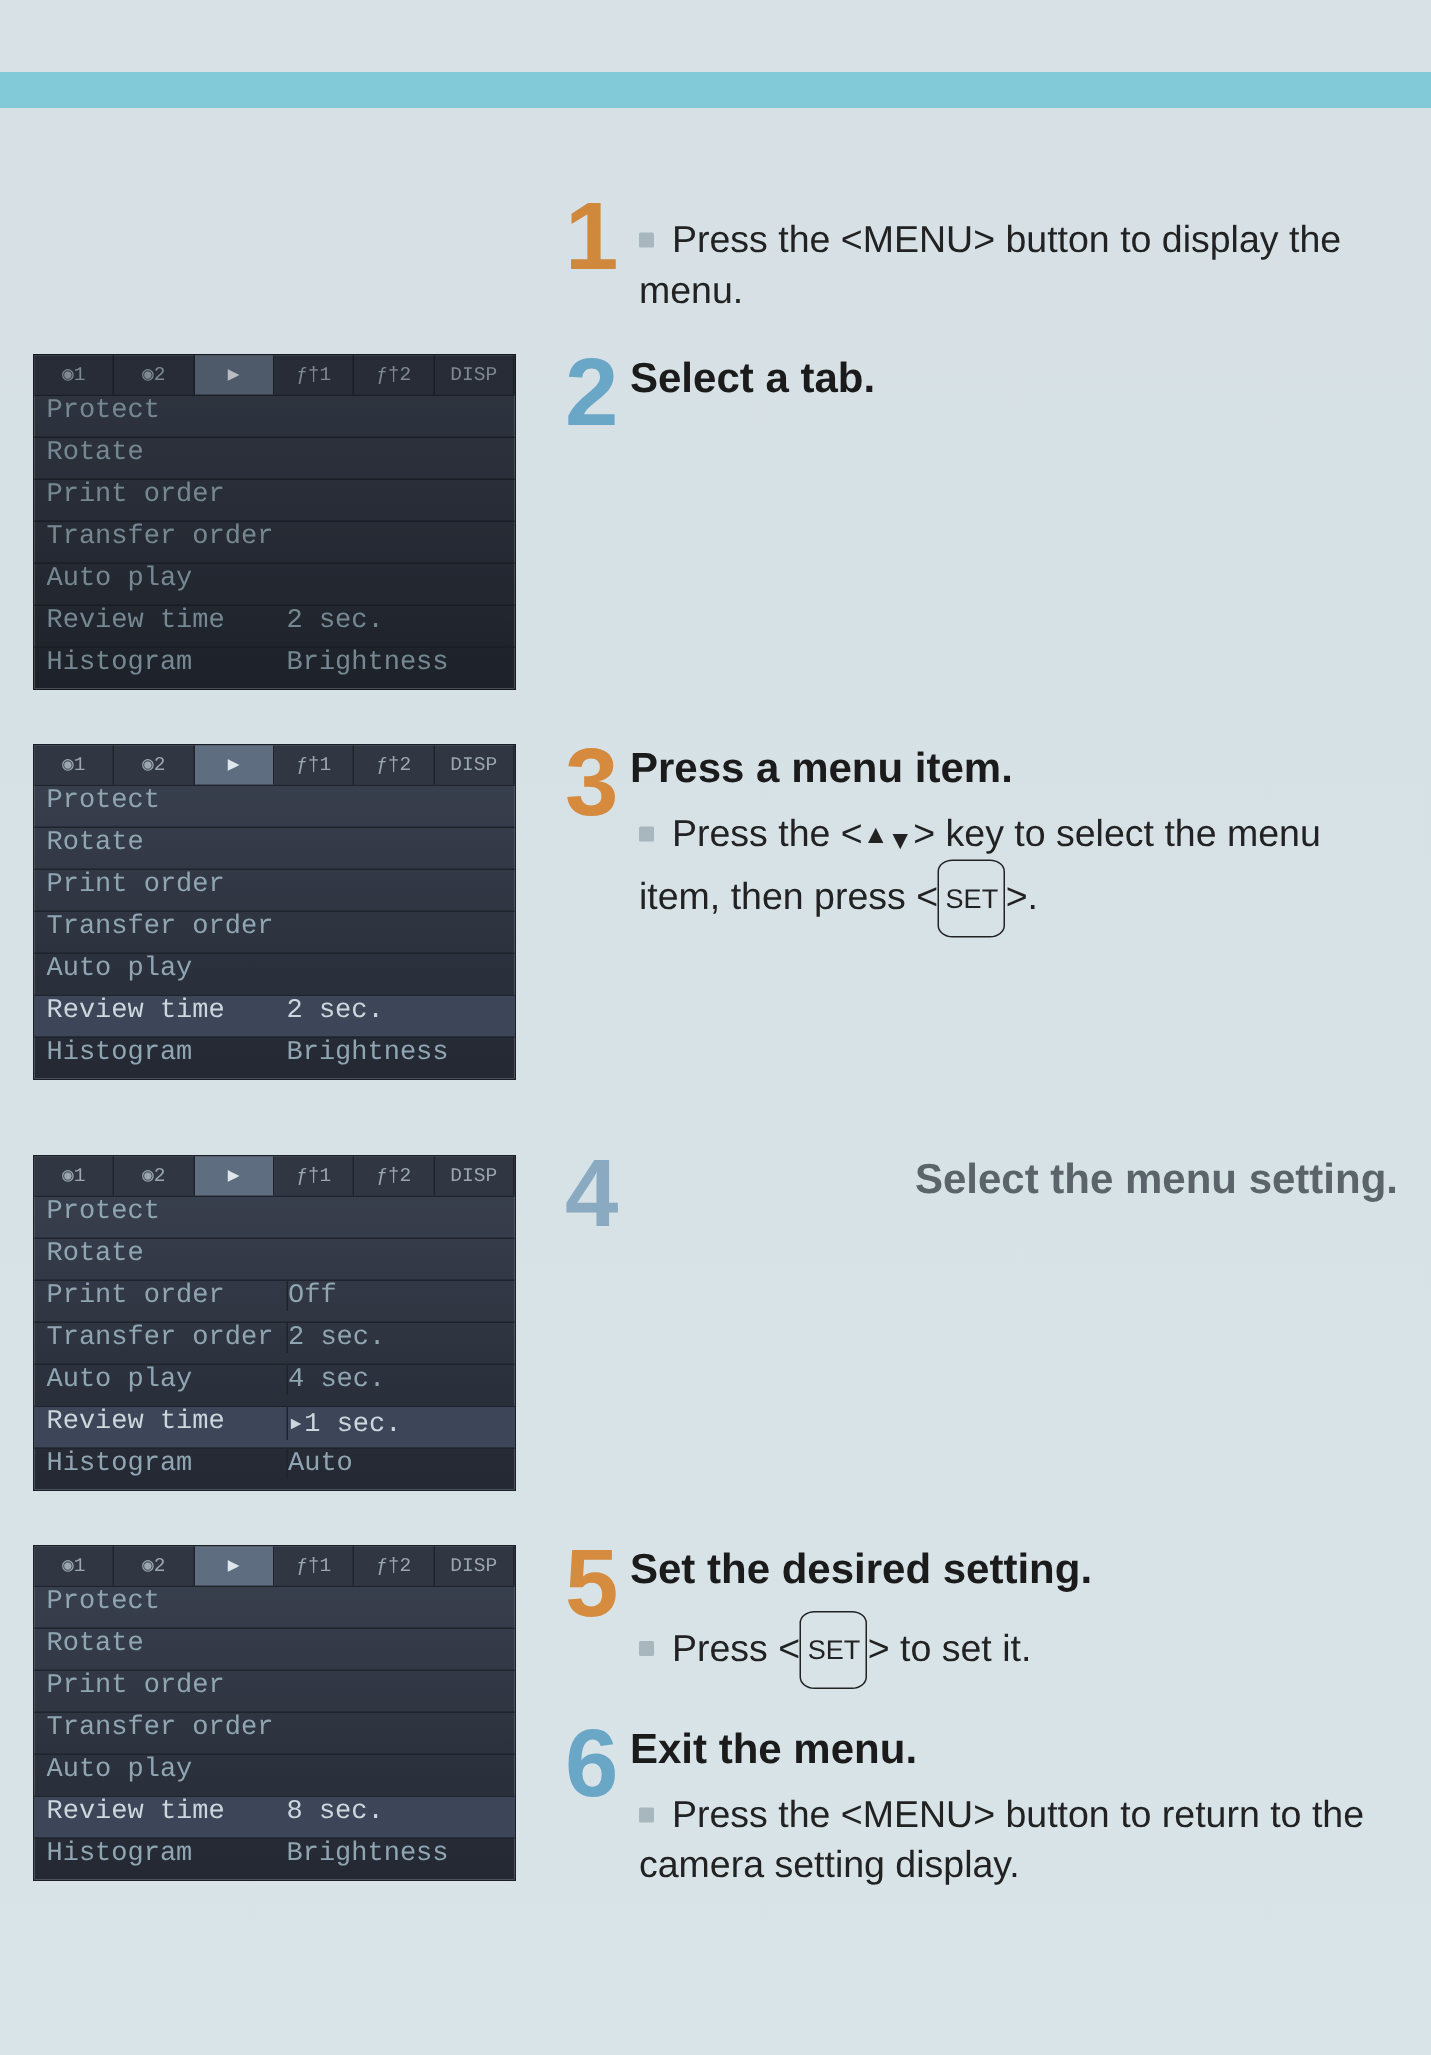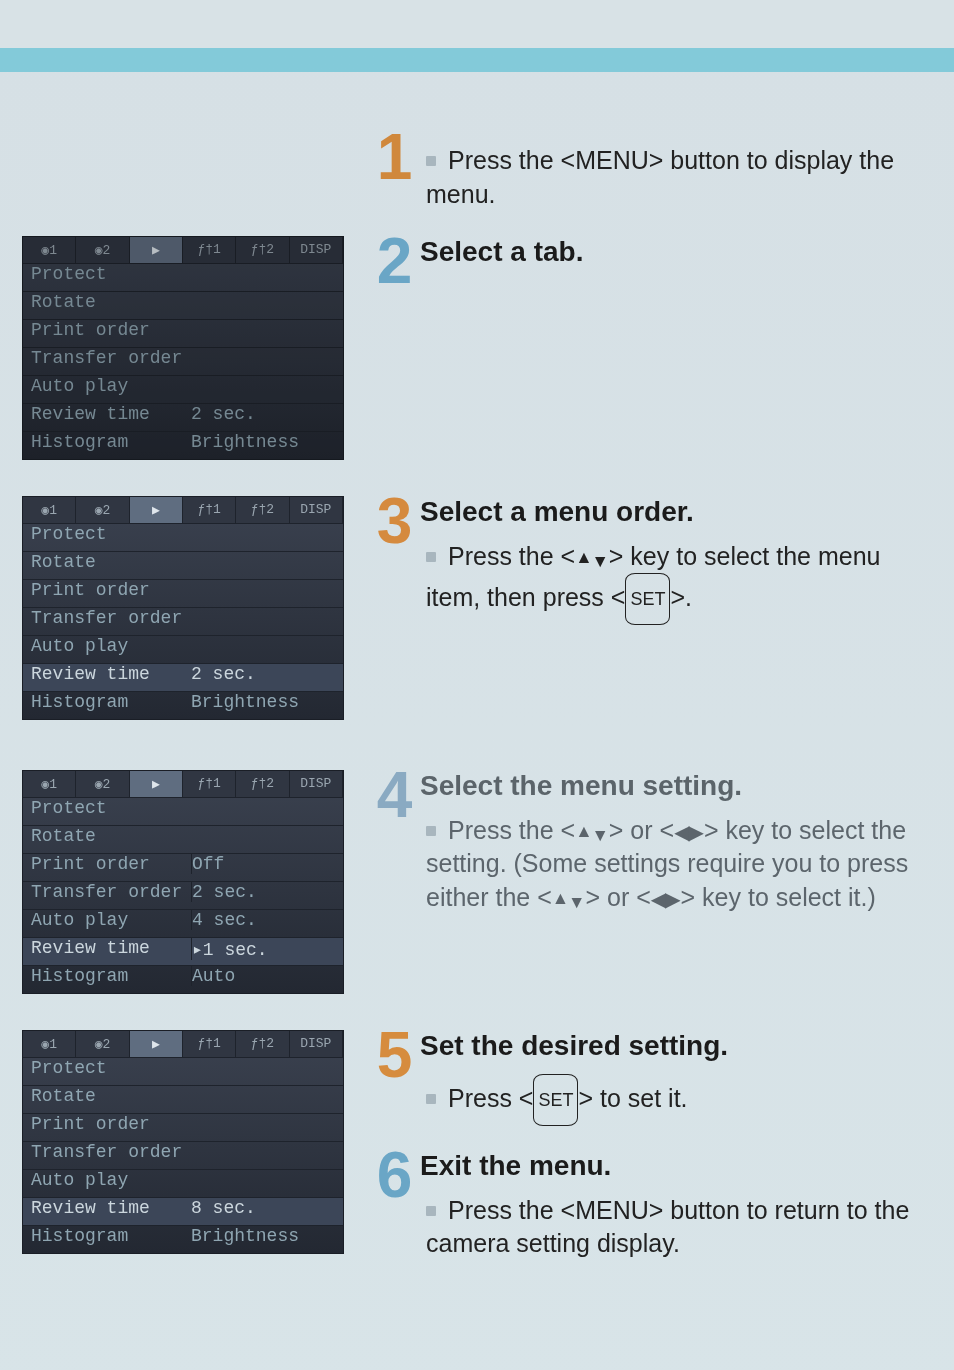--- a/index.html
+++ b/index.html
@@ -6,21 +6,21 @@
   .page{width:954px;height:1370px;box-sizing:border-box;padding:0 22px 0 22px;position:relative;background:linear-gradient(#d6e0e5,#d8e4e8);}
   .topbar{margin:0 -22px;height:24px;background:#3fb8cf;opacity:0.55;margin-bottom:60px;margin-top:48px;}
   .row{display:flex;align-items:flex-start;}
   .col-right{flex:1;padding-left:24px;min-width:0;}
   .col-left{width:320px;flex:0 0 320px;}
   .step{display:flex;margin-bottom:24px;}
   .stepnum{font-size:64px;font-weight:700;line-height:0.8;width:54px;flex:0 0 54px;text-align:center;letter-spacing:-3px;}
   .n1{color:#d0883c;} .n2{color:#6aa6c6;} .n3{color:#d58a3e;} .n4{color:#8aaac2;} .n5{color:#d68c3e;} .n6{color:#6aa6c6;}
   .stepbody{flex:1;}
   .step h3{margin:0 0 6px 0;font-size:28px;font-weight:700;color:#1b1b1b;}
-  .step h3.faded{color:#5b646a;}
+  .step h3.faded{color:#5b646a;text-align:right;}
   .step li{font-size:25px;line-height:1.35;color:#222;}
   .step li.faded{color:#5c656c;}
   .step ul{margin:12px 0 0 6px;padding:0;list-style:none;}
   .step li::before{content:"";display:inline-block;width:10px;height:10px;background:#a8b6be;border-radius:1px;margin:0 12px 2px 0;vertical-align:middle;}
   .set-oval{display:inline-block;border:1.5px solid currentColor;border-radius:10px/8px;padding:16px 4px;font-size:18px;line-height:18px;vertical-align:1px;}
   
   .cam{width:320px;background:#2a2e38;background:linear-gradient(#3b4250, #232832);margin-bottom:36px;border:1px solid #1a1e26;font-family:"Courier New",monospace;font-size:18px;color:#8fa6b2;}
   .cam.dim{filter:brightness(0.82) blur(0.3px);}
   .cam-tabs{display:flex;height:26px;}
   .cam-tabs span{flex:1;display:flex;align-items:center;justify-content:center;font-size:13px;color:#9aa6b0;background:#303642;border-right:1px solid #1e232c;}
@@ -137,21 +137,21 @@
         <div class="cam-row">
             <span class="lbl">Histogram</span>
             <span class="val">Brightness</span>
           </div>
       </div>
     </div>
     <div class="col-right">
       <div class="step">
         <div class="stepnum n3">3</div>
         <div class="stepbody">
-          <h3>Select a menu order.</h3>
+          <h3>Press a menu item.</h3>
           <ul>
             <li><span>Press the &lt;<span class="tri-ud"></span>&gt; key to select the menu item, then press &lt;<span class="set-oval">SET</span>&gt;.</span></li>
           </ul>
         </div>
       </div>
     </div>
   </div>
 
   <div class="gap"></div>
 
@@ -192,23 +192,20 @@
             <span class="lbl">Histogram</span>
             <span class="val cam-opts">Auto</span>
           </div>
       </div>
     </div>
     <div class="col-right">
       <div class="step">
         <div class="stepnum n4">4</div>
         <div class="stepbody">
           <h3 class="faded">Select the menu setting.</h3>
-          <ul>
-            <li class="faded"><span>Press the &lt;<span class="tri-ud"></span>&gt; or &lt;<span class="tri-lr"></span>&gt; key to select the setting. (Some settings require you to press either the &lt;<span class="tri-ud"></span>&gt; or &lt;<span class="tri-lr"></span>&gt; key to select it.)</span></li>
-          </ul>
         </div>
       </div>
     </div>
   </div>
 
   <div class="row">
     <div class="col-left">
       <div class="cam">
         <div class="cam-tabs">
           <span>◉1</span>

